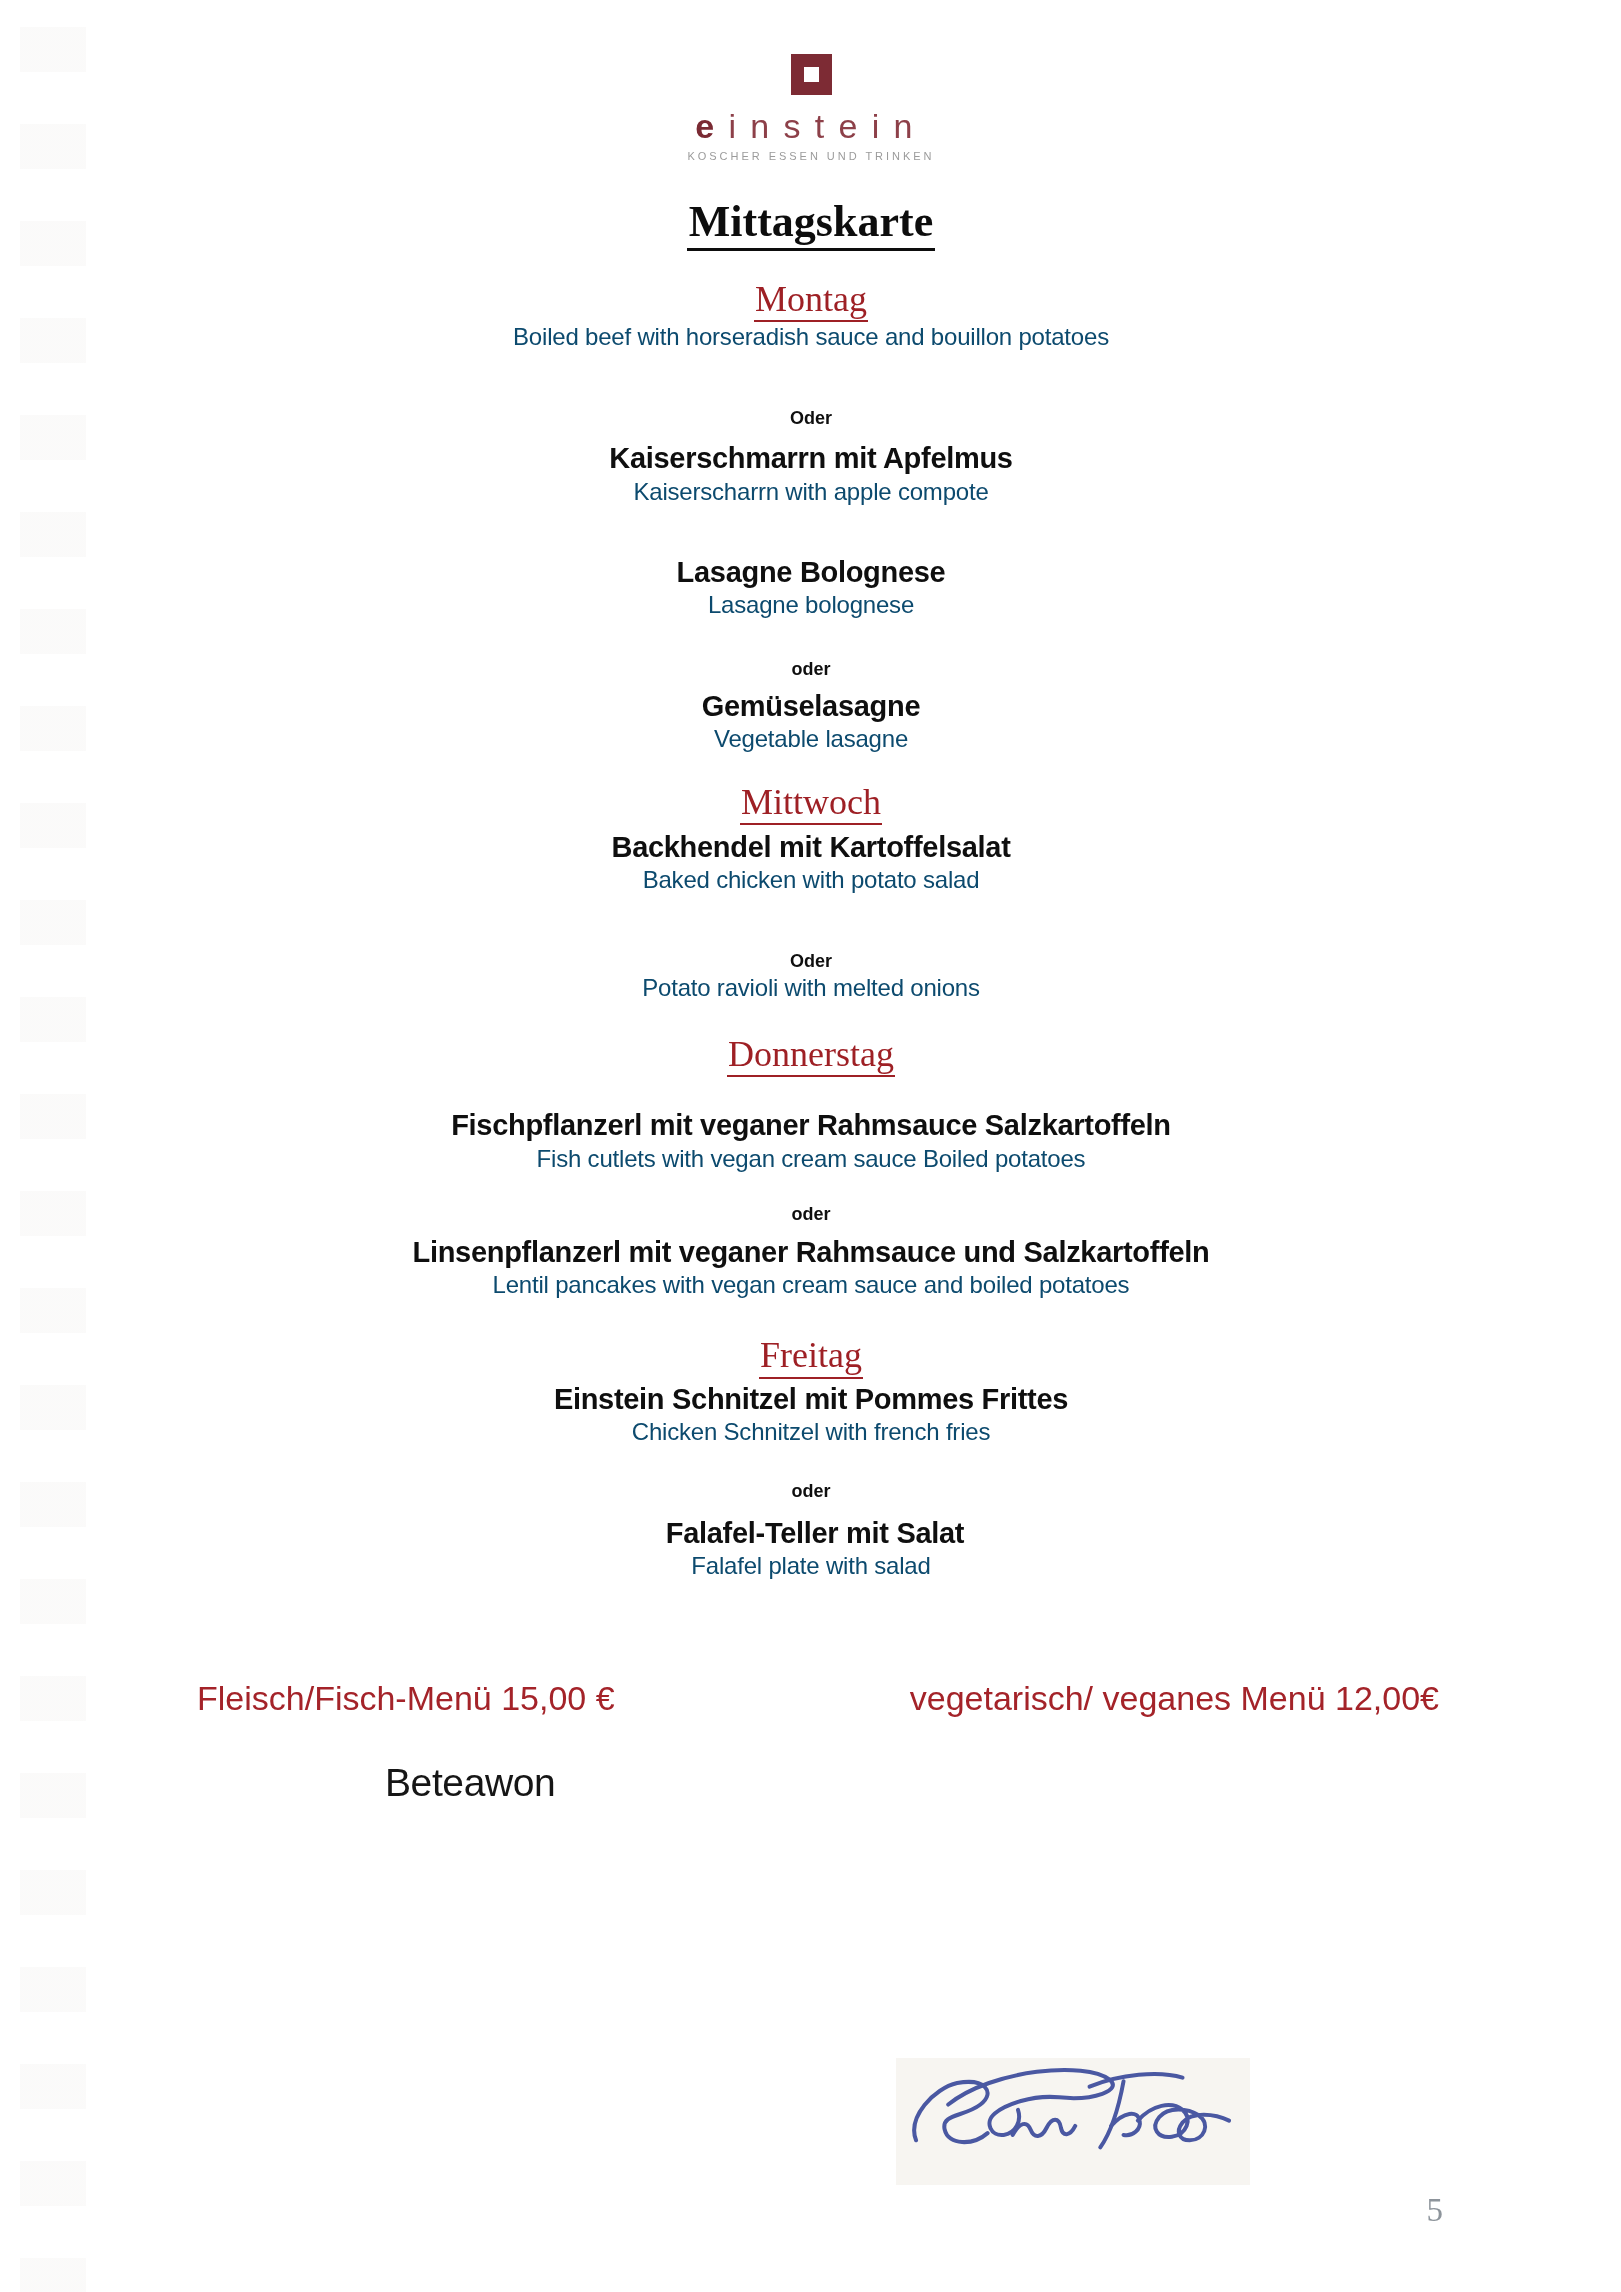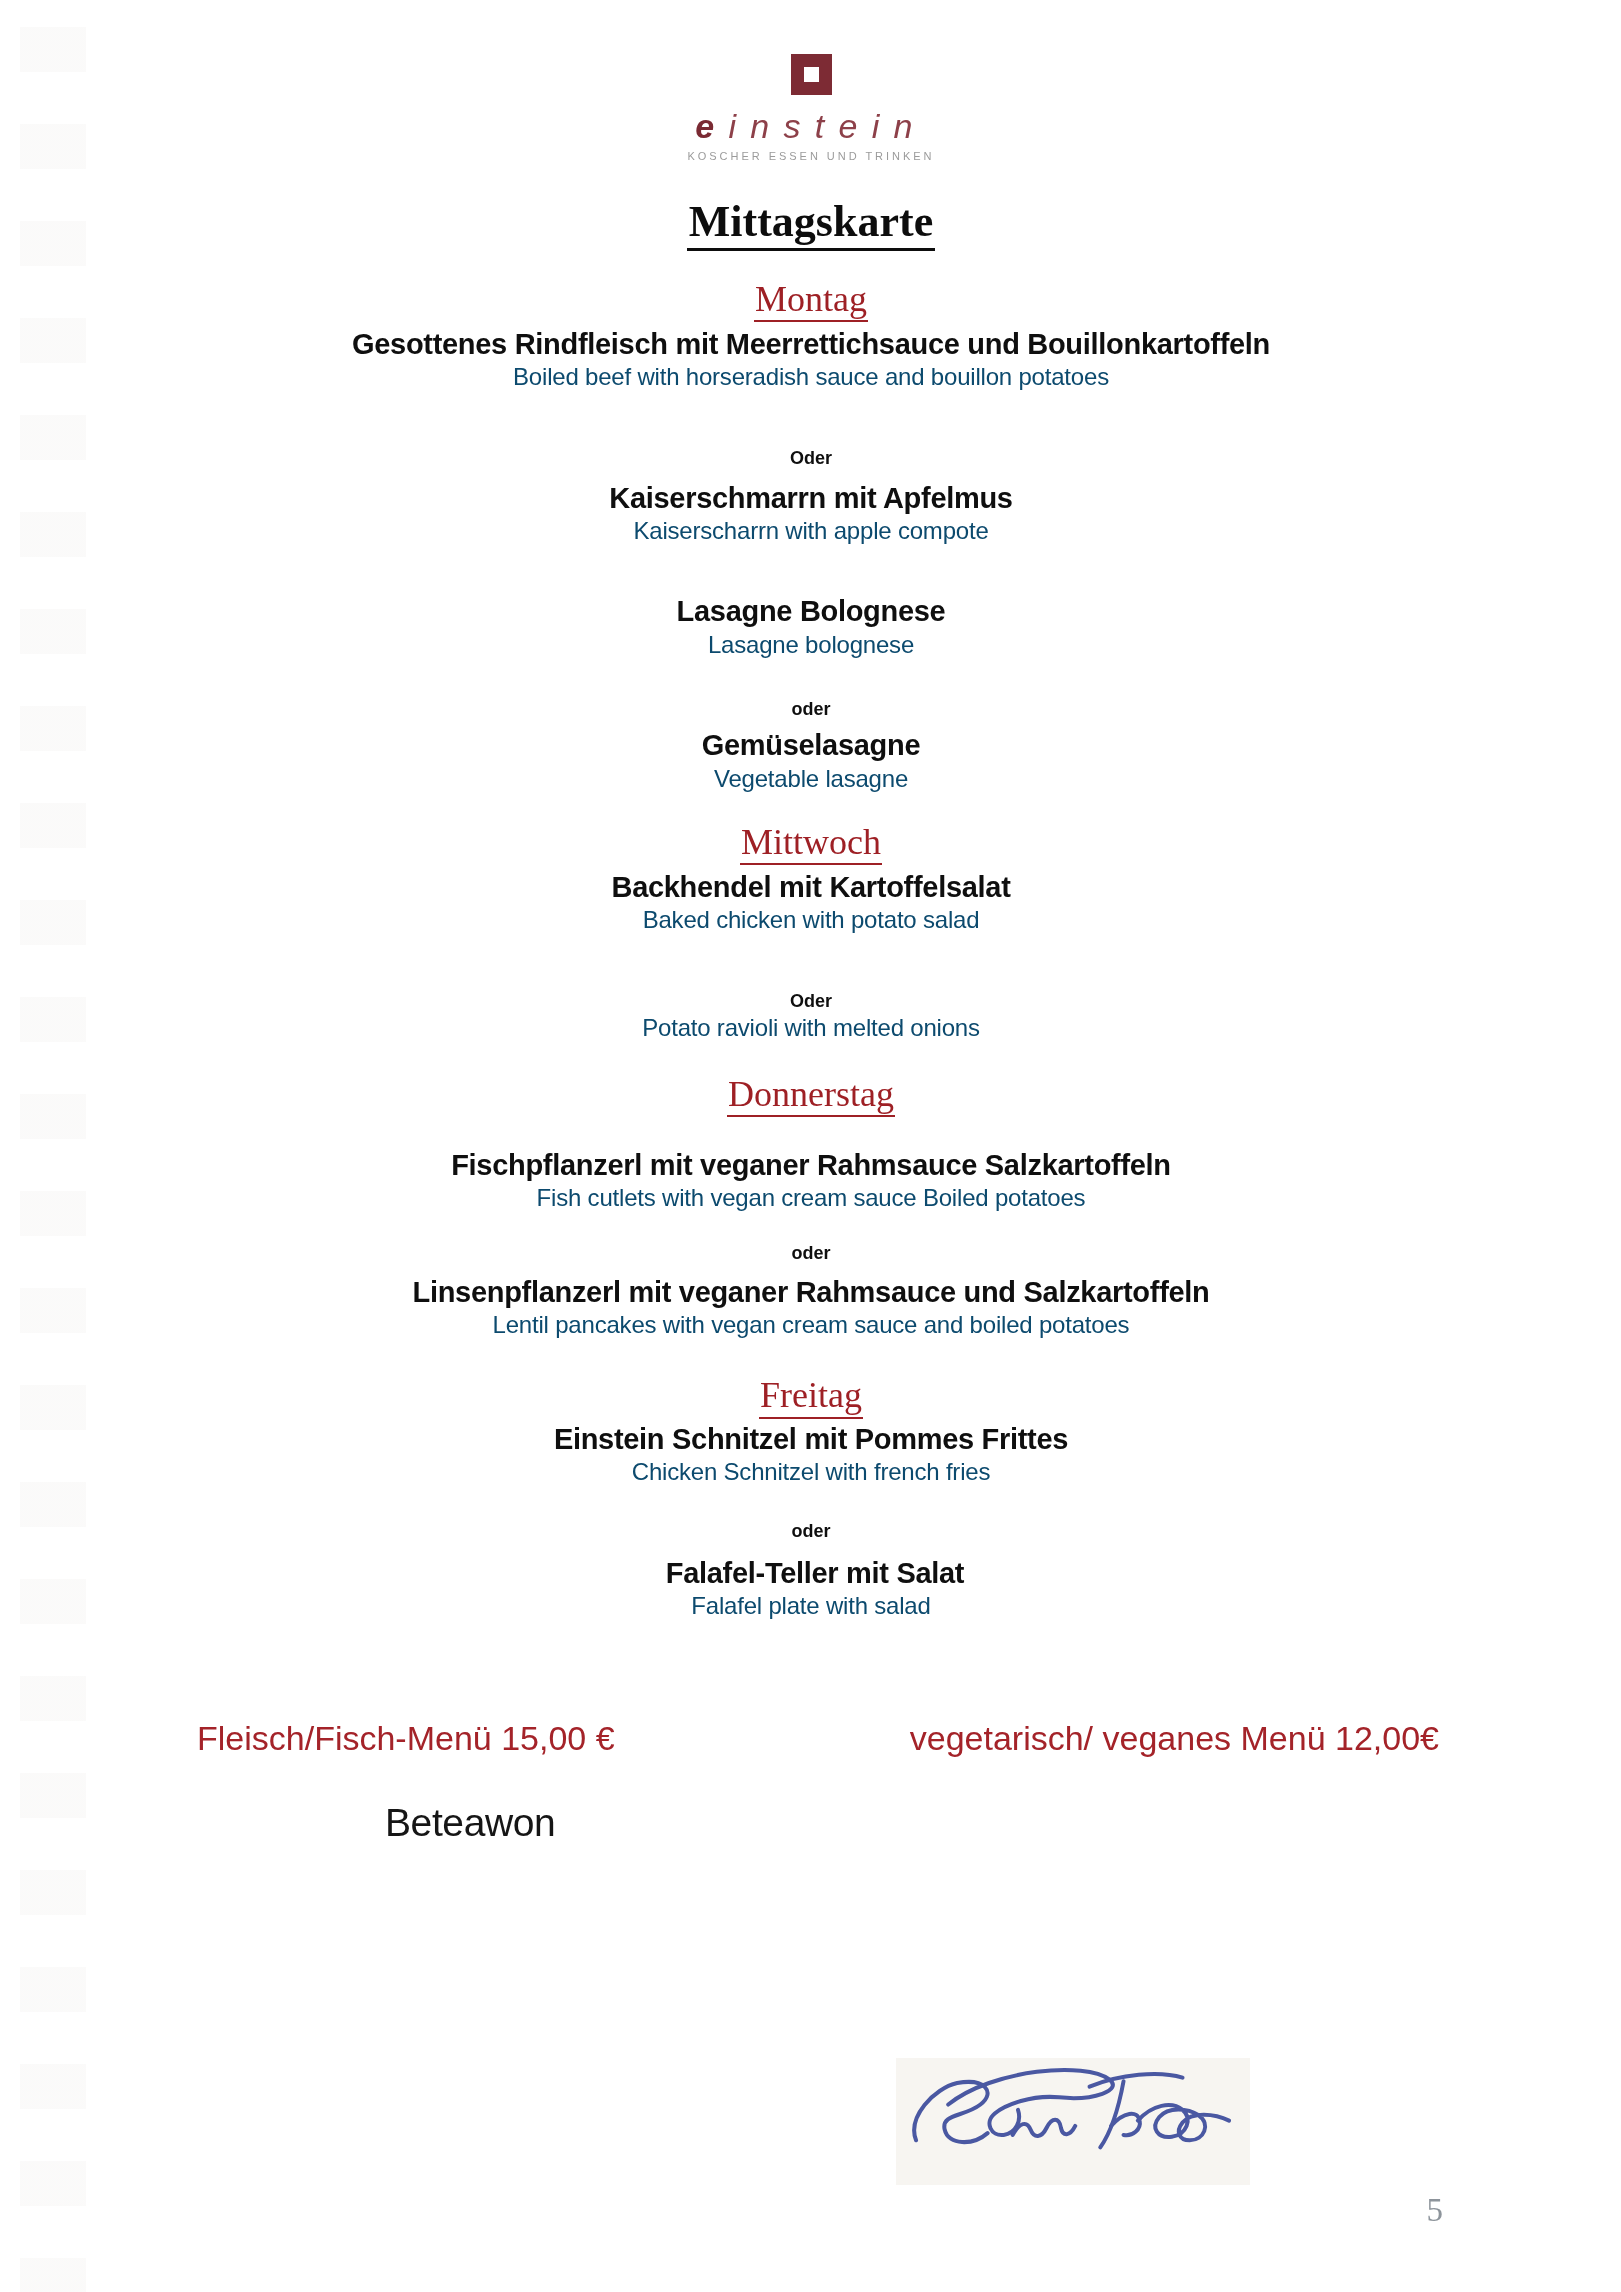--- a/index.html
+++ b/index.html
@@ -29,21 +29,20 @@
     background:#7d2b34;
     display:flex;align-items:center;justify-content:center;
   }
   .logo-square-inner{width:15px;height:15px;background:#ffffff;}
   .wordmark{
     margin-top:14.3px;
     font-size:34px;line-height:1;
     letter-spacing:0.42em;
     color:#8d4049;
     font-weight:300;
-    font-style:italic;
   }
   .wordmark .first-letter{font-weight:700;color:#7a2a33;}
   .tagline{
     margin-top:8px;
     font-size:11px;line-height:1;
     letter-spacing:0.27em;
     color:#9b9b9b;
   }
 
   
@@ -157,21 +156,20 @@
     </div>
     <div class="wordmark"><span class="first-letter">e</span><span>instein</span></div>
     <div class="tagline">KOSCHER ESSEN UND TRINKEN</div>
 
     <div>
       <span class="page-title">Mittagskarte</span>
     </div>
 
     <section class="day day-1">
       <div><span class="day-header">Montag</span></div>
-      <div class="dish-de d1de">Gesottenes Rindfleisch mit Meerrettichsauce und Bouillonkartoffeln</div>
       <div class="dish-en d1en">Boiled beef with horseradish sauce and bouillon potatoes</div>
       <div class="or-label orl">Oder</div>
       <div class="dish-de d2de">Kaiserschmarrn mit Apfelmus</div>
       <div class="dish-en d2en">Kaiserscharrn with apple compote</div>
     </section>
 
     <section class="day day-2">
       <div class="dish-de d1de">Lasagne Bolognese</div>
       <div class="dish-en d1en">Lasagne bolognese</div>
       <div class="or-label orl">oder</div>

